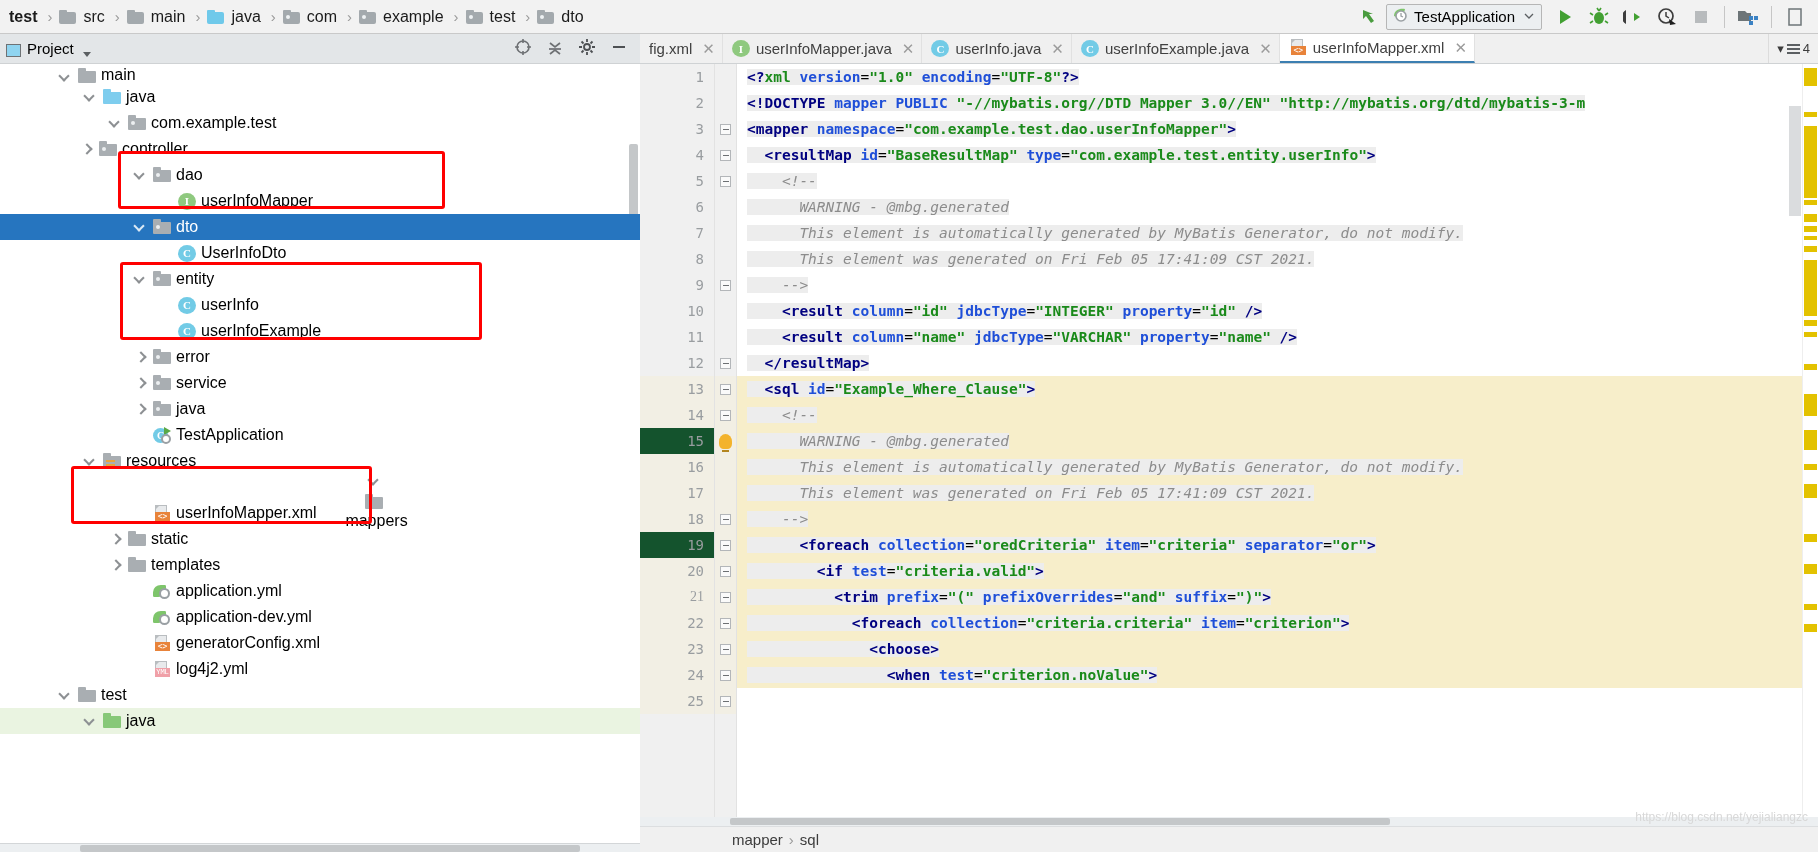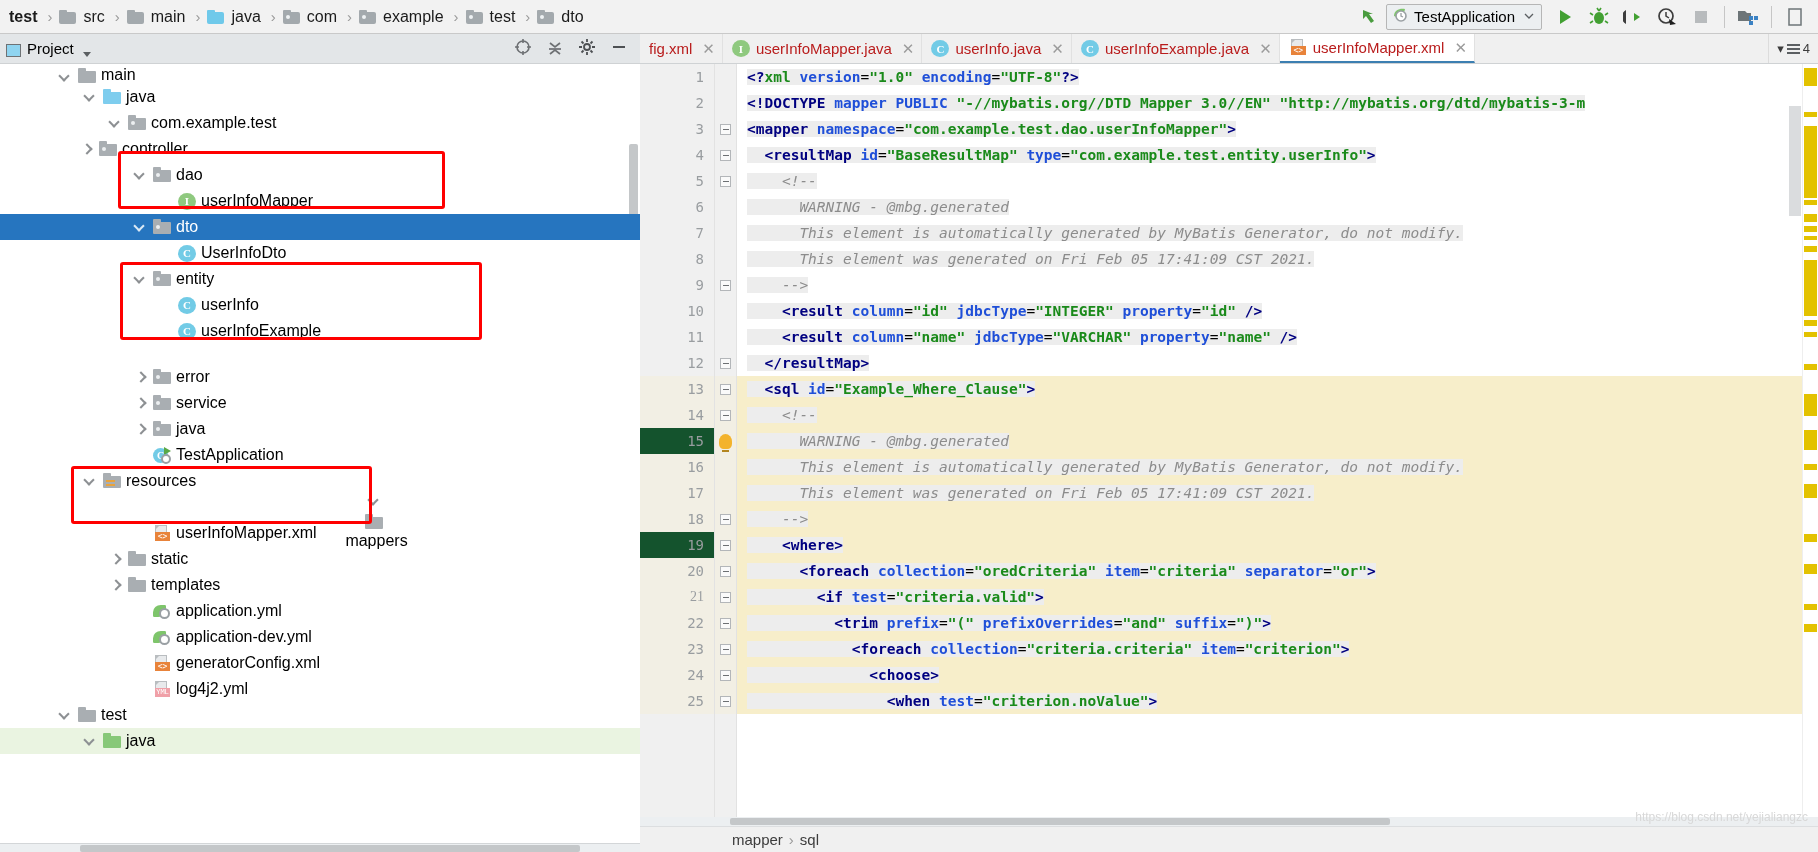--- a/index.html
+++ b/index.html
@@ -118,21 +118,21 @@
 
   .hsb-left{height:9px;background:#eceff1;border-top:1px solid #d3d6d8;position:relative;}
   .hsb-left .thumb{position:absolute;left:80px;top:1px;height:7px;width:500px;background:#c4c7c9;border-radius:2px;}
 
   
   .rightpane{flex:1;height:100%;display:flex;flex-direction:column;min-width:0;background:#fff;}
   .tabbar{height:30px;background:#f0f0f0;display:flex;align-items:stretch;border-bottom:1px solid #cfd2d4;overflow:hidden;}
   .tab{display:flex;align-items:center;padding:0 7px 0 9px;gap:6px;font-size:15px;border-right:1px solid #e1e1e1;white-space:nowrap;background:#f0f0f0;}
   .tab.active{background:#fff;border-bottom:2px solid #3c7fb1;}
   .tab .x{color:#9b9b9b;font-size:15px;padding-left:4px;}
-  .tab .tlabel2{color:#b91c1c;}
+  .tab .tlabel2{color:#404040;}
   .tabs-extra{margin-left:auto;display:flex;align-items:center;gap:3px;padding:0 8px;font-size:13px;color:#3c3c3c;background:#f0f0f0;border-left:1px solid #dcdcdc;}
   .burger{display:inline-block;width:13px;}
   .burger i{display:block;height:2px;background:#5b5f62;margin:2px 0;}
 
   .edwrap{flex:1;display:flex;min-height:0;position:relative;background:#fff;}
   .gutter{width:75px;background:#f0f0f0;border-right:1px solid #e2e2e2;padding-top:0;flex:0 0 75px;}
   .gutline{height:26px;line-height:26px;text-align:right;padding-right:10px;color:#999da0;font-size:14px;font-family:"DejaVu Sans Mono",monospace;}
   .foldcol{width:22px;background:#f0f0f0;flex:0 0 22px;border-right:1px solid #e2e2e2;}
   .foldcell{height:26px;display:flex;align-items:center;justify-content:center;}
   .fold-minus{width:11px;height:11px;border:1px solid #b3b6b9;background:#fafafa;display:flex;align-items:center;justify-content:center;}
@@ -393,21 +393,21 @@
           <span style="width: 6px; flex: 0 0 6px;"></span>
           <span class="ic round c">C</span>
           <span class="tlabel">userInfo</span>
         </div>
         <div class="trow" style="padding-left: 158px;">
           <span class="arrow"></span>
           <span style="width: 6px; flex: 0 0 6px;"></span>
           <span class="ic round c">C</span>
           <span class="tlabel">userInfoExample</span>
         </div>
-        <div class="trow" style="padding-left: 133px; margin-top: 20px;">
+        <div class="trow" style="padding-left: 133px;">
           <span class="arrow right"></span>
           <span style="width: 6px; flex: 0 0 6px;"></span>
           <span class="ic folder">
             <i class="dt"></i>
           </span>
           <span class="tlabel">error</span>
         </div>
         <div class="trow" style="padding-left: 133px;">
           <span class="arrow right"></span>
           <span style="width: 6px; flex: 0 0 6px;"></span>
@@ -697,21 +697,20 @@
           <div class="cline"><span class="seg"><span class="tk-cmt">    --&gt;</span></span></div>
           <div class="cline"><span class="seg"><span class="tk-tag">    &lt;result </span><span class="tk-attr">column</span><span class="tk-plain">=</span><span class="tk-val">"id"</span><span class="tk-plain"> </span><span class="tk-attr">jdbcType</span><span class="tk-plain">=</span><span class="tk-val">"INTEGER"</span><span class="tk-plain"> </span><span class="tk-attr">property</span><span class="tk-plain">=</span><span class="tk-val">"id"</span><span class="tk-tag"> /&gt;</span></span></div>
           <div class="cline"><span class="seg"><span class="tk-tag">    &lt;result </span><span class="tk-attr">column</span><span class="tk-plain">=</span><span class="tk-val">"name"</span><span class="tk-plain"> </span><span class="tk-attr">jdbcType</span><span class="tk-plain">=</span><span class="tk-val">"VARCHAR"</span><span class="tk-plain"> </span><span class="tk-attr">property</span><span class="tk-plain">=</span><span class="tk-val">"name"</span><span class="tk-tag"> /&gt;</span></span></div>
           <div class="cline"><span class="seg"><span class="tk-tag">  &lt;/resultMap&gt;</span></span></div>
           <div class="cline hl"><span class="seg"><span class="tk-tag">  &lt;sql </span><span class="tk-attr">id</span><span class="tk-plain">=</span><span class="tk-val">"Example_Where_Clause"</span><span class="tk-tag">&gt;</span></span></div>
           <div class="cline hl"><span class="seg"><span class="tk-cmt">    &lt;!--</span></span></div>
           <div class="cline hl"><span class="seg"><span class="tk-cmt">      WARNING - @mbg.generated</span></span></div>
           <div class="cline hl"><span class="seg"><span class="tk-cmt">      This element is automatically generated by MyBatis Generator, do not modify.</span></span></div>
           <div class="cline hl"><span class="seg"><span class="tk-cmt">      This element was generated on Fri Feb 05 17:41:09 CST 2021.</span></span></div>
           <div class="cline hl"><span class="seg"><span class="tk-cmt">    --&gt;</span></span></div>
-          <div class="cline hl"><span class="seg"><span class="tk-tag">    &lt;where&gt;</span></span></div>
           <div class="cline hl"><span class="seg"><span class="tk-tag">      &lt;foreach </span><span class="tk-attr">collection</span><span class="tk-plain">=</span><span class="tk-val">"oredCriteria"</span><span class="tk-plain"> </span><span class="tk-attr">item</span><span class="tk-plain">=</span><span class="tk-val">"criteria"</span><span class="tk-plain"> </span><span class="tk-attr">separator</span><span class="tk-plain">=</span><span class="tk-val">"or"</span><span class="tk-tag">&gt;</span></span></div>
           <div class="cline hl"><span class="seg"><span class="tk-tag">        &lt;if </span><span class="tk-attr">test</span><span class="tk-plain">=</span><span class="tk-val">"criteria.valid"</span><span class="tk-tag">&gt;</span></span></div>
           <div class="cline hl"><span class="seg"><span class="tk-tag">          &lt;trim </span><span class="tk-attr">prefix</span><span class="tk-plain">=</span><span class="tk-val">"("</span><span class="tk-plain"> </span><span class="tk-attr">prefixOverrides</span><span class="tk-plain">=</span><span class="tk-val">"and"</span><span class="tk-plain"> </span><span class="tk-attr">suffix</span><span class="tk-plain">=</span><span class="tk-val">")"</span><span class="tk-tag">&gt;</span></span></div>
           <div class="cline hl"><span class="seg"><span class="tk-tag">            &lt;foreach </span><span class="tk-attr">collection</span><span class="tk-plain">=</span><span class="tk-val">"criteria.criteria"</span><span class="tk-plain"> </span><span class="tk-attr">item</span><span class="tk-plain">=</span><span class="tk-val">"criterion"</span><span class="tk-tag">&gt;</span></span></div>
           <div class="cline hl"><span class="seg"><span class="tk-tag">              &lt;choose&gt;</span></span></div>
           <div class="cline hl"><span class="seg"><span class="tk-tag">                &lt;when </span><span class="tk-attr">test</span><span class="tk-plain">=</span><span class="tk-val">"criterion.noValue"</span><span class="tk-tag">&gt;</span></span></div>
         </div>
       <div class="vscroll-thumb" id="vthumb" style="top:42px;height:110px;"></div>
       <div class="ermarks" id="ermarks">
           <div class="em" style="top: 4px; height: 18px;"></div>

